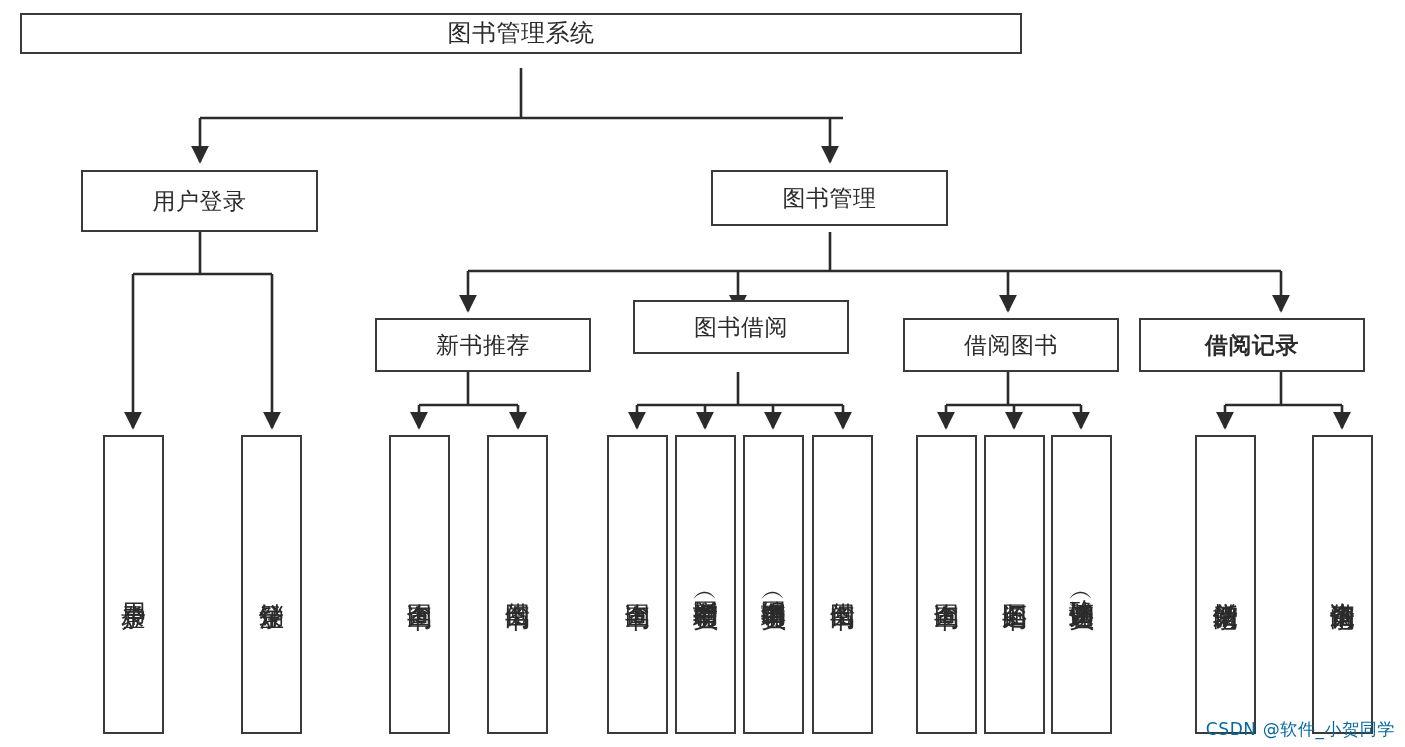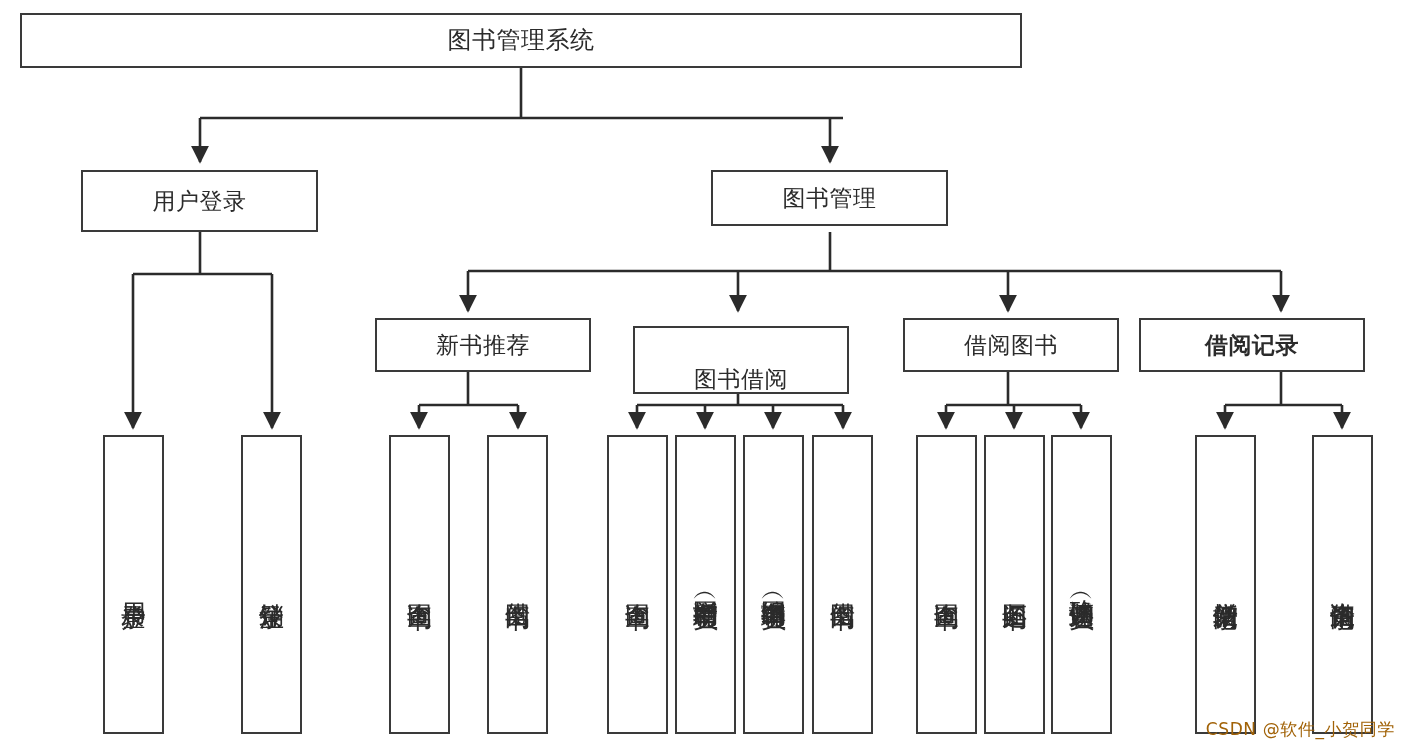--- a/index.html
+++ b/index.html
@@ -59,21 +59,21 @@
     font-size: 25px;
     line-height: 1.16;
     letter-spacing: 1px;
     white-space: nowrap;
   }
   .watermark {
     position: absolute;
     right: 10px;
     bottom: 6px;
     font-size: 17px;
-    color: #a16207;
+    color: #0369a1;
     letter-spacing: 0.6px;
     white-space: nowrap;
     font-family: "DejaVu Sans", "Liberation Sans", sans-serif;
   }
 </style>
 </head>
 <body>
 
 <div id="diagram-root">
 
@@ -120,35 +120,35 @@
       <path d="M 1014 405 L 1014 428" marker-end="url(#arrow)"></path>
       <path d="M 1081 405 L 1081 428" marker-end="url(#arrow)"></path>
 
       <path d="M 1281 372 L 1281 405"></path>
       <path d="M 1225 405 L 1342 405"></path>
       <path d="M 1225 405 L 1225 428" marker-end="url(#arrow)"></path>
       <path d="M 1342 405 L 1342 428" marker-end="url(#arrow)"></path>
     </g>
   </svg>
 
-  <div class="node root horizontal" style="left:20px; top:13px; width:1002px; height:55px;">
+  <div class="node root horizontal" style="left:20px; top:13px; width:1002px; height:41px;">
     <span class="node-label">图书管理系统</span>
   </div>
 
   <div class="node horizontal" style="left:81px; top:170px; width:237px; height:62px;">
     <span class="node-label">用户登录</span>
   </div>
   <div class="node horizontal" style="left:711px; top:170px; width:237px; height:56px;">
     <span class="node-label">图书管理</span>
   </div>
 
   <div class="node horizontal" style="left:375px; top:318px; width:216px; height:54px;">
     <span class="node-label">新书推荐</span>
   </div>
-  <div class="node horizontal" style="left:633px; top:326px; width:216px; height:68px;align-items:flex-end;">
+  <div class="node horizontal" style="left:633px; top:300px; width:216px; height:54px;">
     <span class="node-label">图书借阅</span>
   </div>
   <div class="node horizontal" style="left:903px; top:318px; width:216px; height:54px;">
     <span class="node-label">借阅图书</span>
   </div>
   <div class="node horizontal" style="left:1139px; top:318px; width:226px; height:54px;font-weight:bold;">
     <span class="node-label">借阅记录</span>
   </div>
 
   <div class="node vertical" style="left:103px; top:435px; width:61px; height:299px;">

